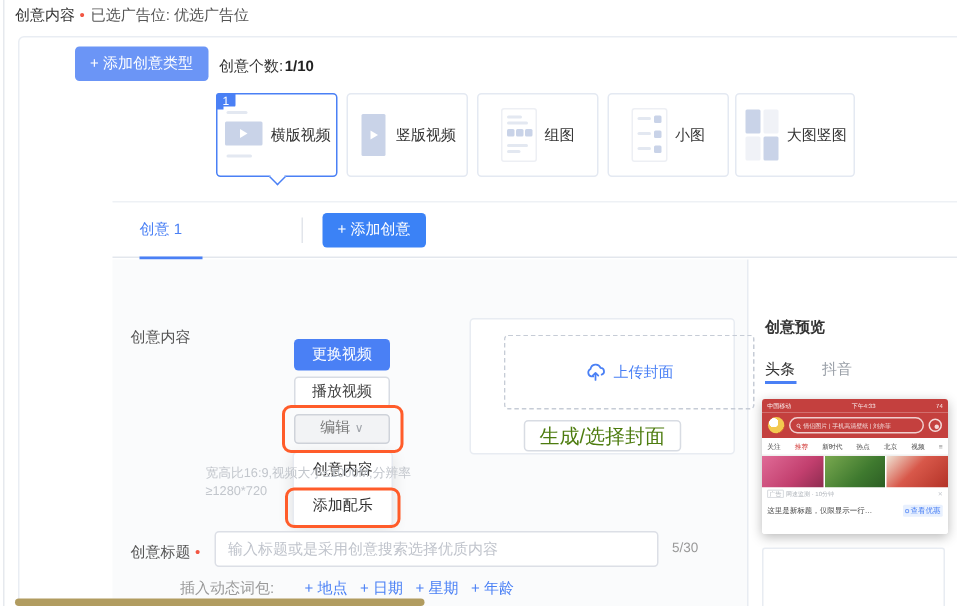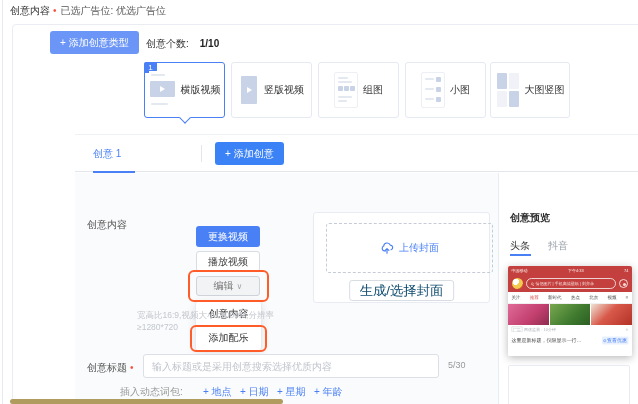--- a/index.html
+++ b/index.html
@@ -15,21 +15,21 @@
   .hdr .t { color:#333; }
   .hdr .dot { color:#f25643; margin:0 4px 0 3px; }
   .hdr .s { color:#555; }
 
   
   .outer-card { left:12px; top:24px; width:630px; height:385px; background:#fff; border:1px solid #e9edf3; border-radius:4px 0 0 0; }
 
   .btn-blue { background:#6b95f6; color:#fff; border:none; border-radius:3px; height:23px; line-height:23px; padding:0 10px; font-size:10px; cursor:pointer; white-space:nowrap; }
   .add-type-btn { left:50px; top:31px; }
   .count { left:146px; top:37px; color:#333; white-space:nowrap; }
-  .count b { font-weight:bold; color:#222; margin-left:11px; }
+  .count b { font-weight:bold; color:#222; margin-left:1px; }
 
   
   .card { top:62px; width:81px; height:56px; background:#fff; border:1px solid #e4e9f2; border-radius:3px; display:flex; align-items:center; justify-content:center; gap:5px; cursor:pointer; }
   .card .lbl { color:#333; white-space:nowrap; }
   .card.sel { border:1px solid #4a80f5; }
   .badge { position:absolute; left:-1px; top:-1px; min-width:13px; height:11px; background:#4a80f5; color:#fff; font-size:8px; line-height:11px; text-align:center; border-radius:2px 0 3px 0; padding:0 2px; }
   .caret { position:absolute; left:50%; bottom:-5px; width:8px; height:8px; background:#fff; border-right:1px solid #4a80f5; border-bottom:1px solid #4a80f5; transform:translateX(-50%) rotate(45deg); }
 
   
   .ic { position:relative; flex:none; background:#fff; }
@@ -72,22 +72,22 @@
 
   .menu { left:195px; top:301px; width:67px; background:#fff; border:1px solid #e7eaf0; border-radius:3px; box-shadow:0 2px 10px rgba(0,0,0,.10); }
   .menu-item { height:24px; line-height:24px; text-align:center; color:#333; cursor:pointer; }
 
   .spec { font-size:8.5px; color:#c2c6cc; line-height:12px; }
   .spec-l { left:137px; top:309px; width:167px; }
   .spec-r { left:313px; top:309px; width:180px; }
 
   
   .cover-box { left:313px; top:212px; width:177px; height:91px; background:#fff; border:1px solid #e8ecf2; border-radius:3px; }
-  .dashed { position:absolute; left:12px; top:10px; width:167px; height:50px; border:1px dashed #c6ccd6; border-radius:3px; display:flex; align-items:center; justify-content:center; gap:5px; color:#4a80f5; cursor:pointer; }
-  .gen-btn { position:absolute; left:50%; transform:translateX(-50%); top:67px; height:21px; line-height:19px; background:#fff; border:1px solid #d8dce3; border-radius:3px; padding:0 10px; color:#0c4a6e; white-space:nowrap; cursor:pointer; }
+  .dashed { position:absolute; left:22px; top:10px; width:167px; height:50px; border:1px dashed #c6ccd6; border-radius:3px; display:flex; align-items:center; justify-content:center; gap:5px; color:#4a80f5; cursor:pointer; }
+  .gen-btn { position:absolute; left:50%; transform:translateX(-50%); top:67px; height:21px; line-height:19px; background:#fff; border:1px solid #d8dce3; border-radius:3px; padding:0 10px; color:#4d7c0f; white-space:nowrap; cursor:pointer; }
 
   
   .f-label { left:87px; top:361px; }
   .title-input { left:143px; top:354px; width:296px; height:24px; border:1px solid #dcdfe6; border-radius:3px; padding:0 8px; font-size:10px; color:#333; font-family:inherit; outline:none; background:#fff; }
   .title-input::placeholder { color:#c0c4cc; }
   .counter { left:448px; top:360px; color:#999; font-size:9px; }
 
   .dyn-label { left:120px; top:385px; color:#999; }
   .dyn-word { top:385px; color:#4a80f5; cursor:pointer; white-space:nowrap; }
   .dyn-more { left:390px; top:385px; color:#4a80f5; cursor:pointer;margin-top:20px; }

